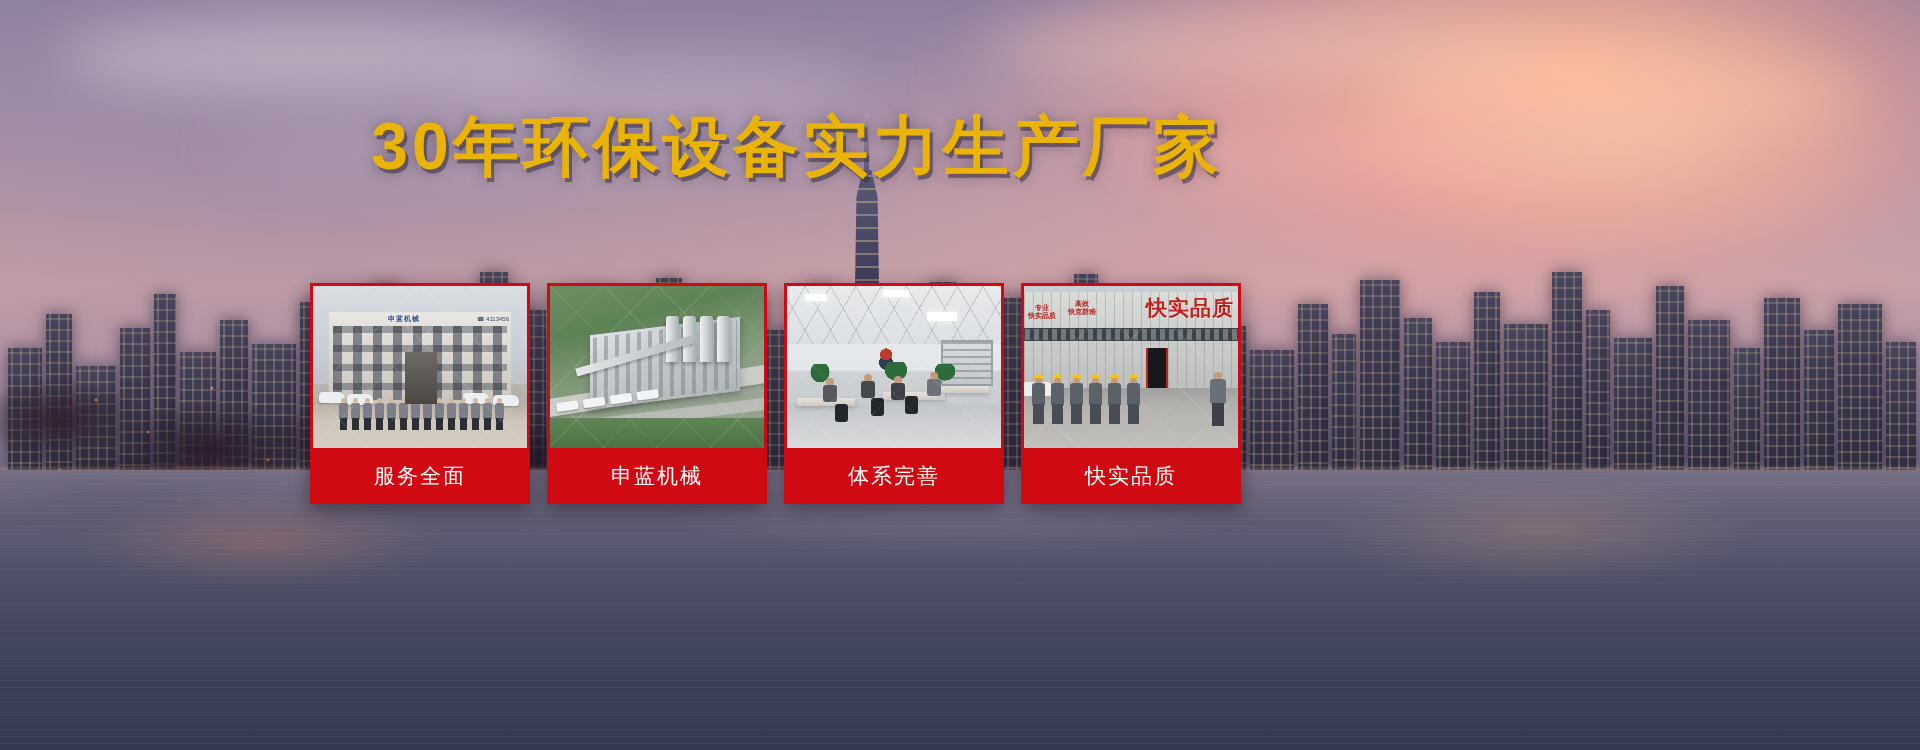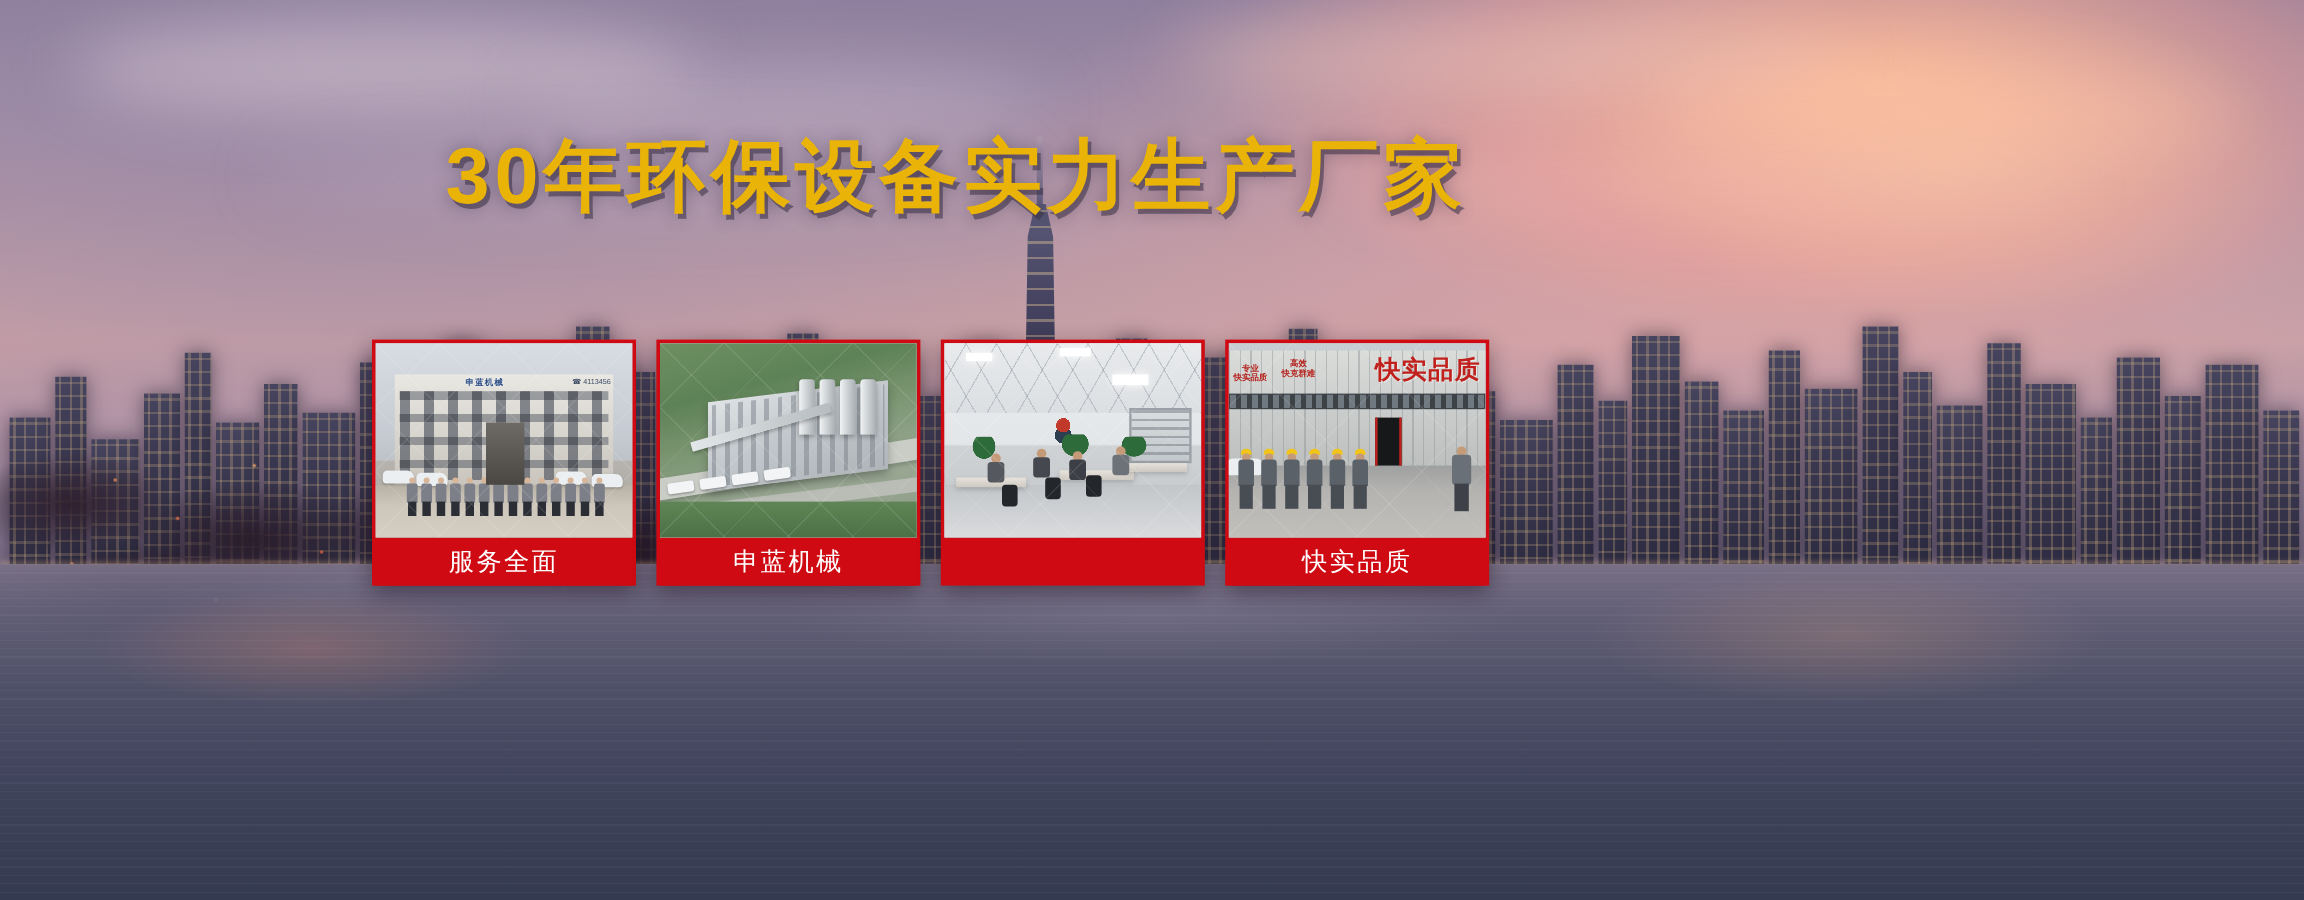--- a/index.html
+++ b/index.html
@@ -173,21 +173,21 @@
     padding:3px 3px 0;
     box-shadow:0 6px 18px rgba(25,10,25,.45);
   }
   .card-photo {
     position:relative;
     width:214px; height:162px;
     overflow:hidden;
     background:#cfd2d6;
   }
   .card-caption {
-    height:40px;
+    height:56px;
     display:flex; align-items:center; justify-content:center;
     color:#fff;
     font-size:21px;
     letter-spacing:2px;
     background:#cf0a12;
   }
   .wm {
     position:absolute; inset:0;
     background-image:
       repeating-linear-gradient(45deg, rgba(255,255,255,.10) 0 1px, rgba(255,255,255,0) 1px 38px),
@@ -543,20 +543,21 @@
         <div class="p3-pers" style="left:104px;top:90px;">
             <i></i>
             <b style="background:#3c3f45;"></b>
           </div>
         <div class="p3-pers" style="left:140px;top:86px;">
             <i></i>
             <b style="background:#6d7178;"></b>
           </div>
         <div class="wm"></div>
       </div>
+      <div class="card-caption">体系完善</div>
     </div>
 
     <div class="card">
       <div class="card-photo">
         <div class="p4-sky"></div>
         <div class="p4-hall"></div>
         <div class="p4-slogan" style="left:4px;  top:18px;">专业<br>快实品质</div>
         <div class="p4-slogan" style="left:44px; top:14px;">高效<br>快克群难</div>
         <div class="p4-bigtext">快实品质</div>
         <div class="p4-windowband"></div>

